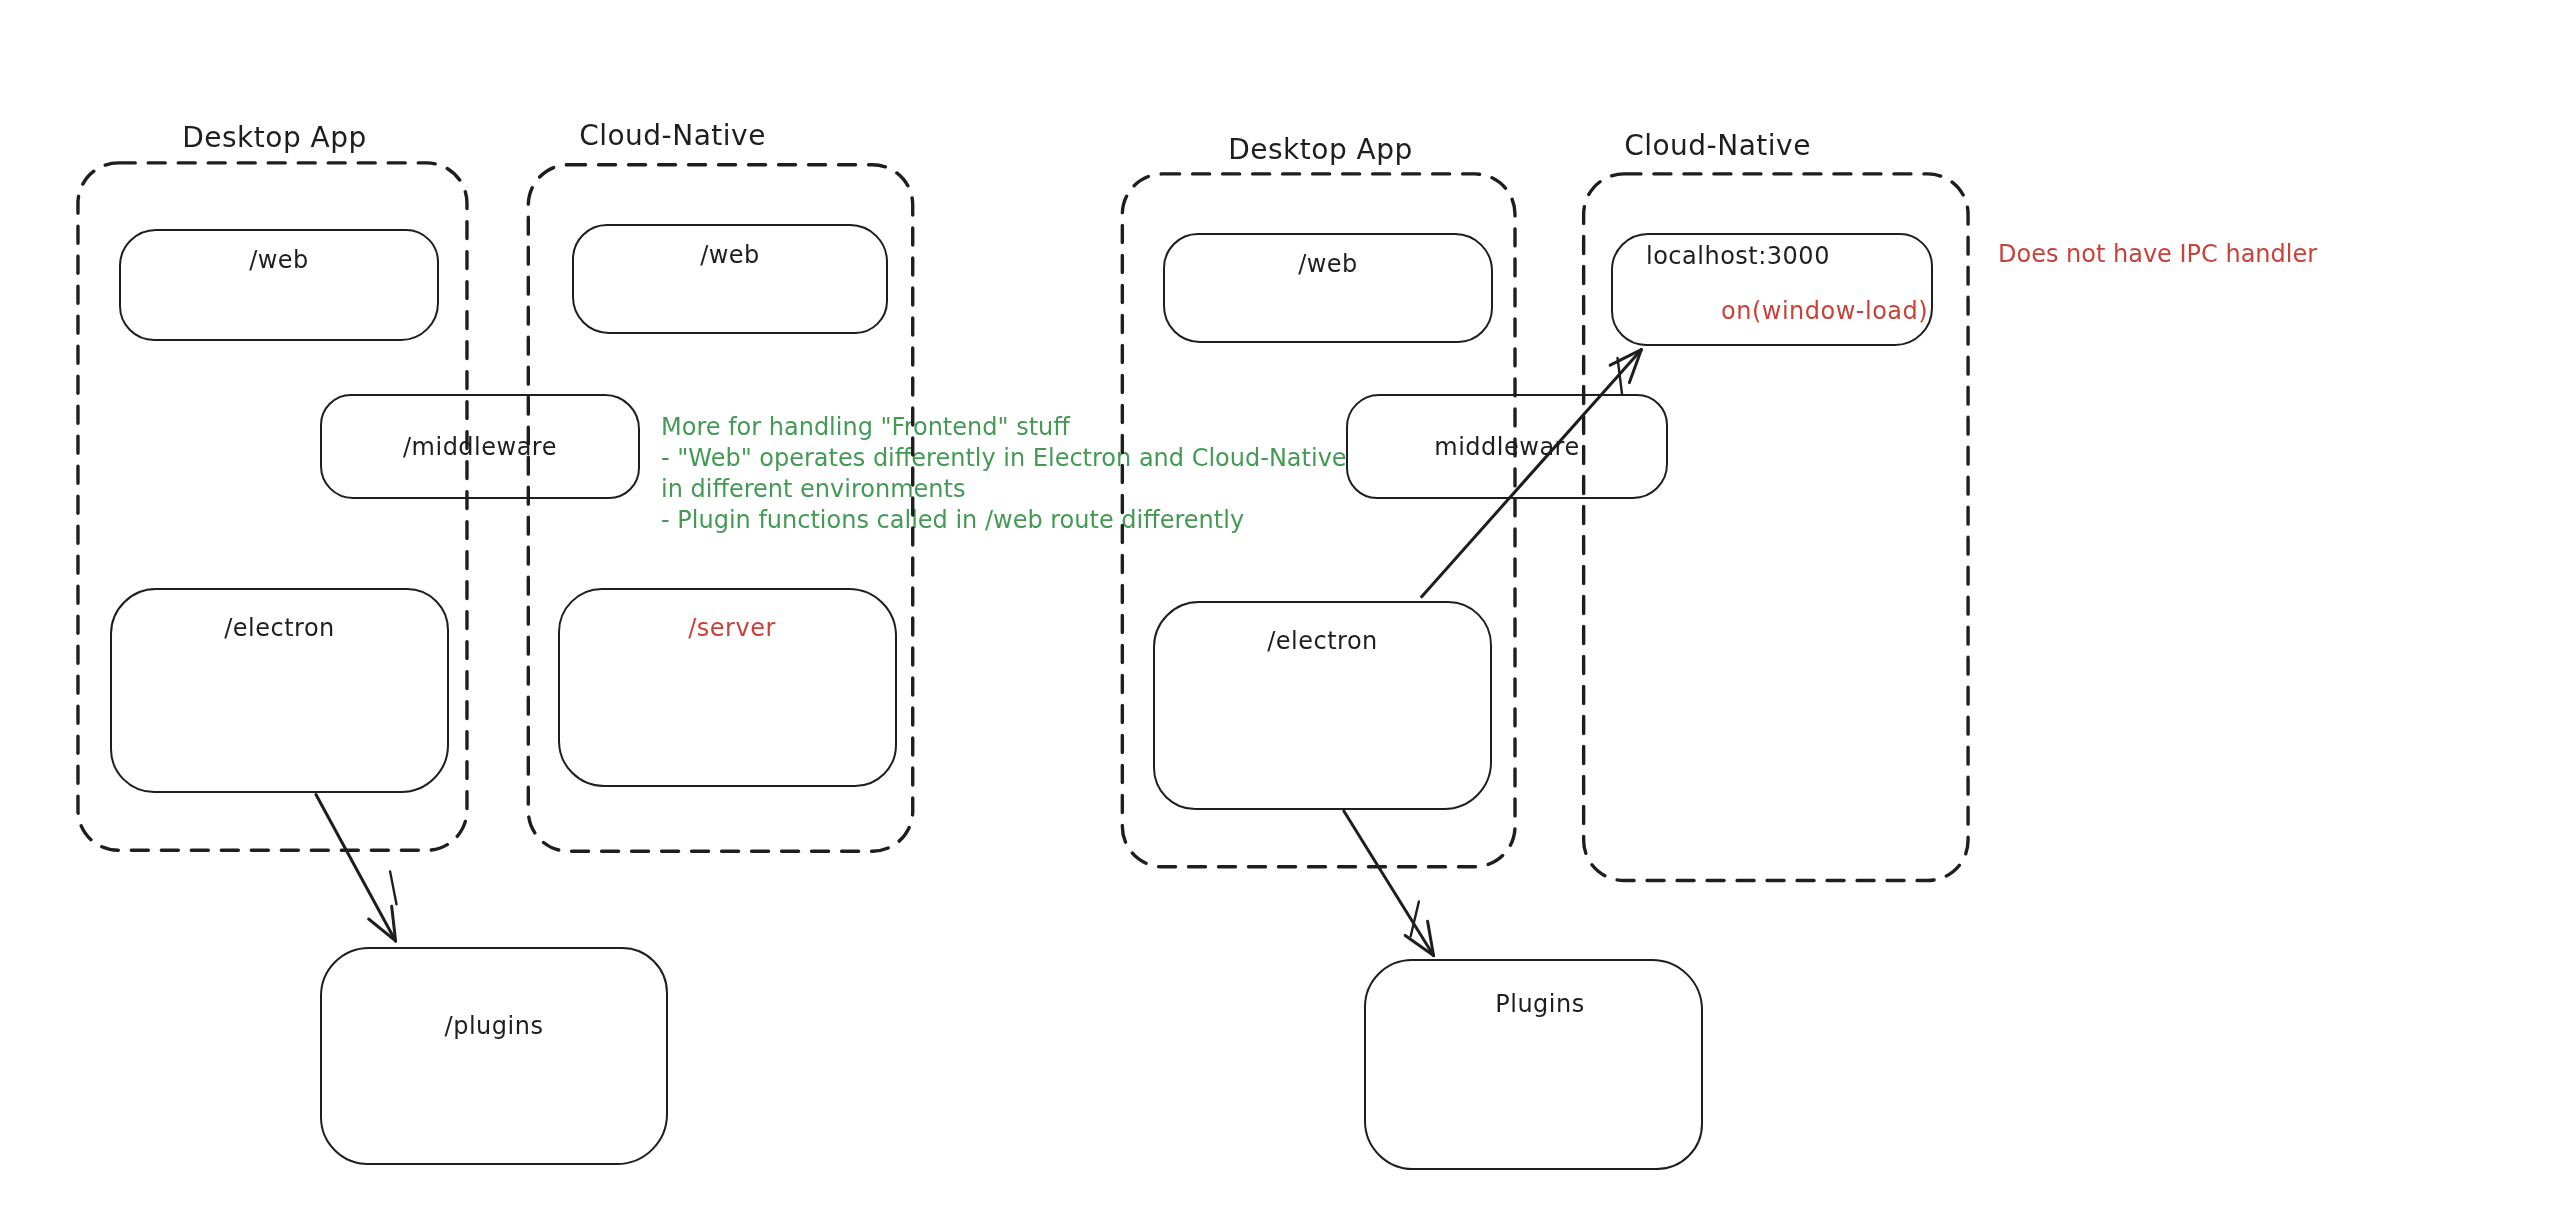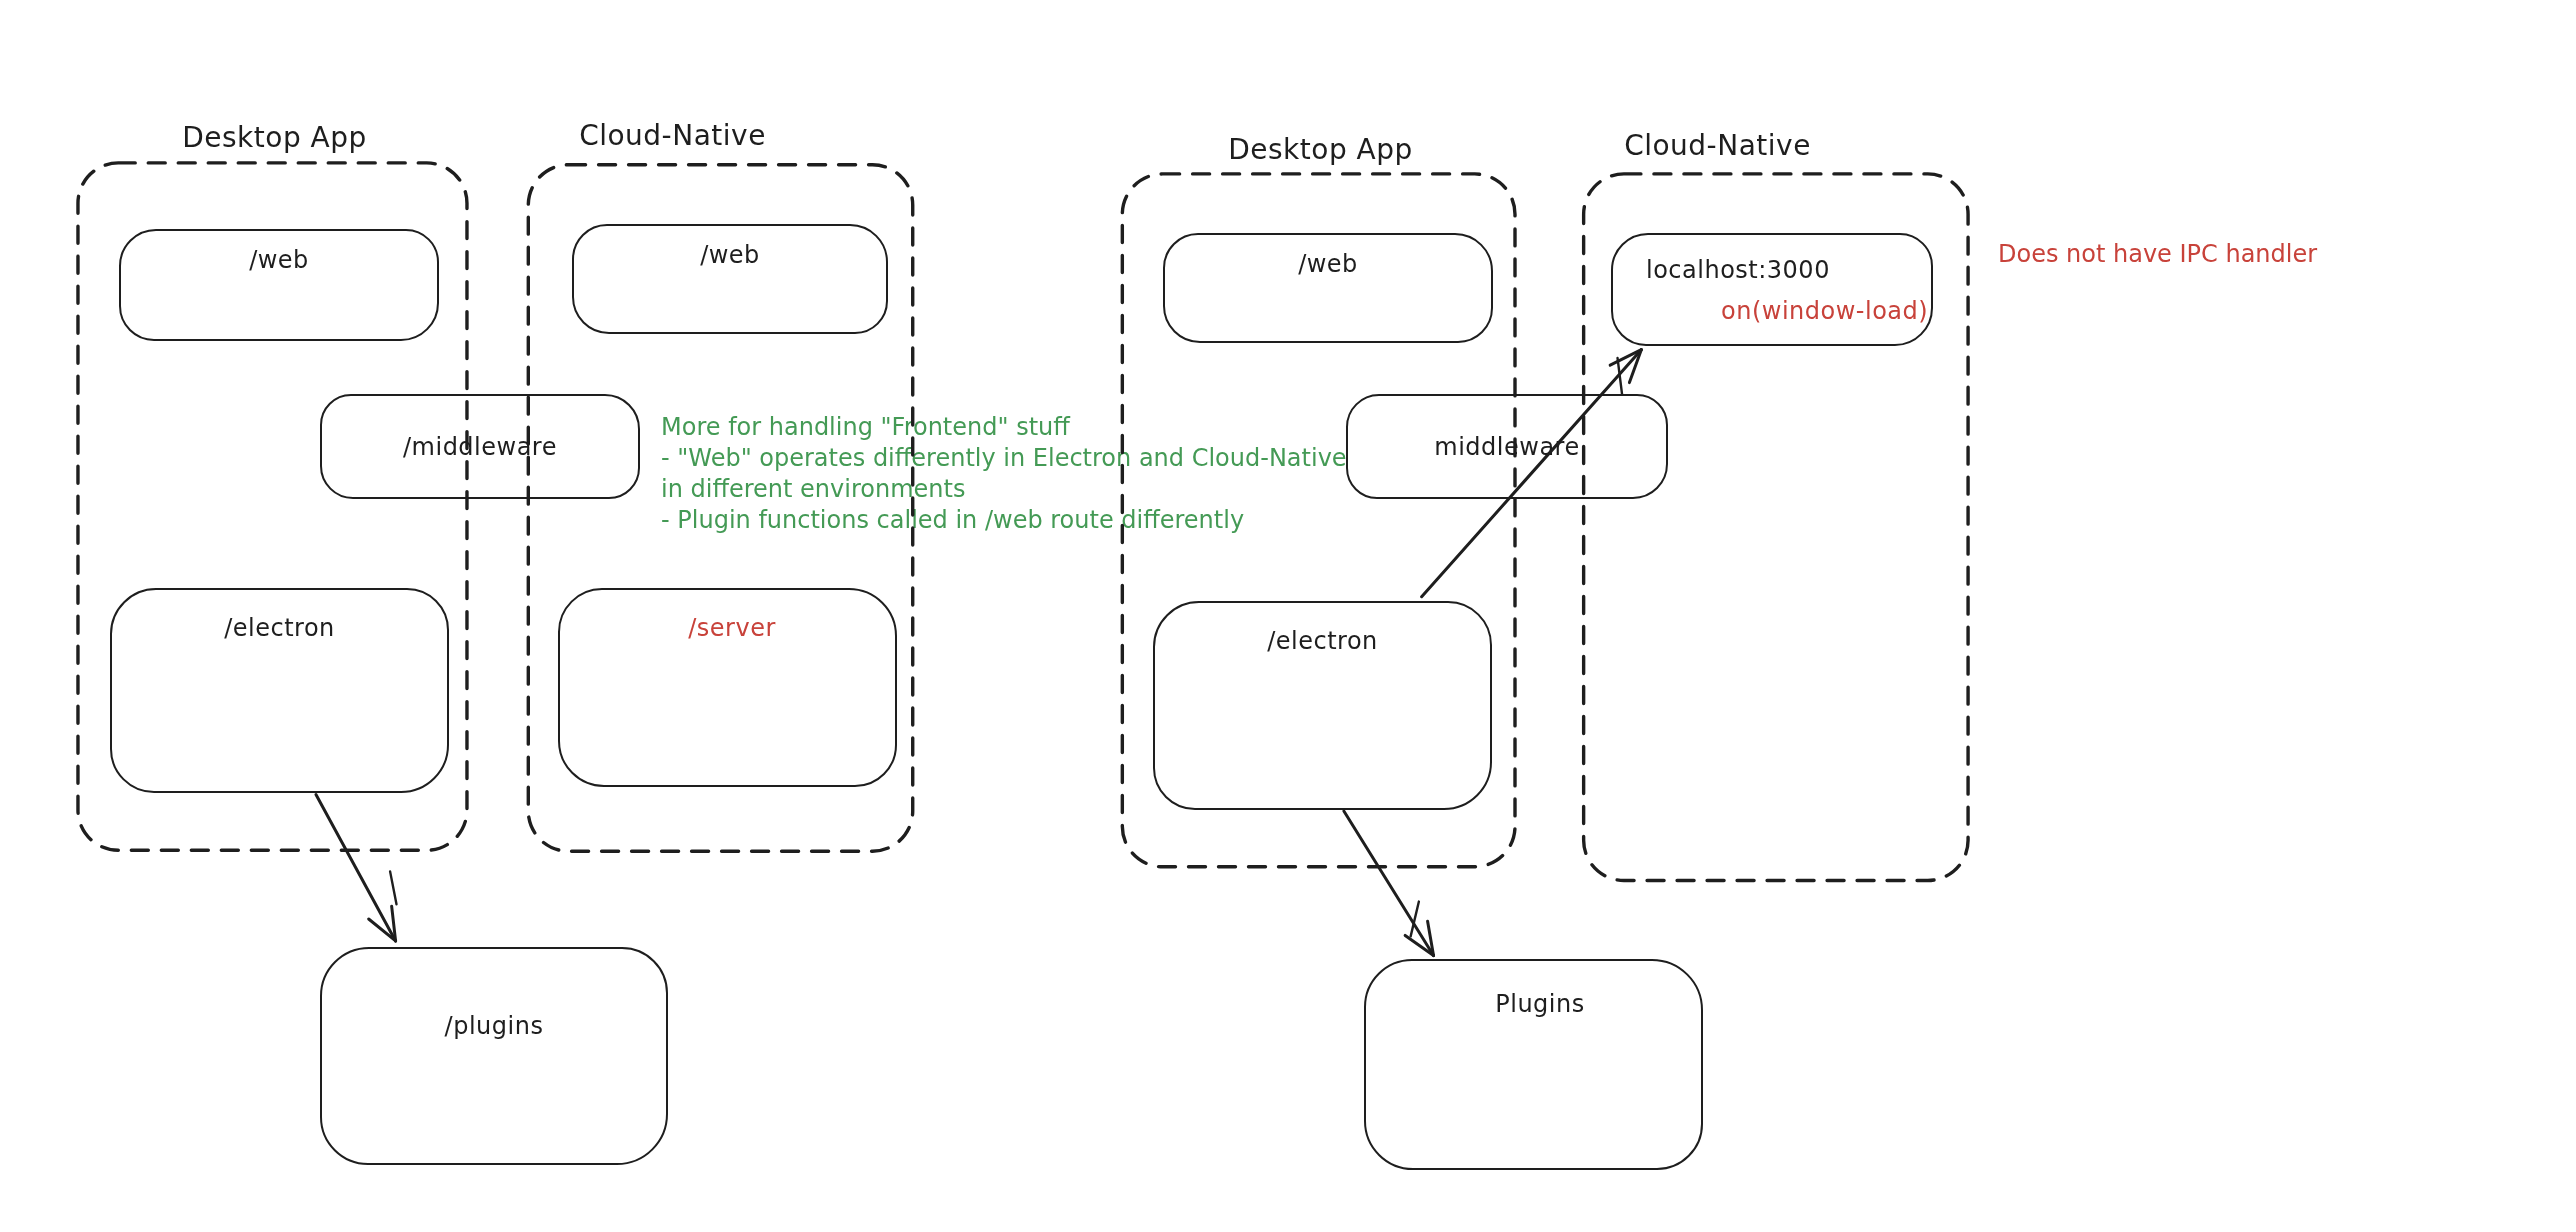--- a/index.html
+++ b/index.html
@@ -80,21 +80,21 @@
 
   <div class="node" style="left:320px; top:947px; width:348px; height:218px; border-radius:49px 46px 51px 48px;">
     <div class="node-label" style="padding-top:31px;margin-top:32px;">/plugins</div>
   </div>
 
   <div class="node" style="left:1163px; top:233px; width:330px; height:110px; border-radius:35px 38px 35px 37px;">
     <div class="node-label pad-top">/web</div>
   </div>
 
   <div class="node" style="left:1611px; top:233px; width:322px; height:113px; border-radius:37px 33px 38px 35px;">
-    <span class="abs node-label" style="left:33px; top:21px;">localhost:3000</span>
+    <span class="abs node-label" style="left:33px; top:7px;">localhost:3000</span>
     <span class="abs node-label red-text" style="left:108px; top:62px;">on(window-load)</span>
   </div>
 
   <div class="node" style="left:1346px; top:394px; width:322px; height:105px; border-radius:33px 31px 35px 31px;">
     <div class="v-center">
       <div class="node-label">middleware</div>
     </div>
   </div>
 
   <div class="node" style="left:1153px; top:601px; width:339px; height:209px; border-radius:46px 44px 48px 42px;">

